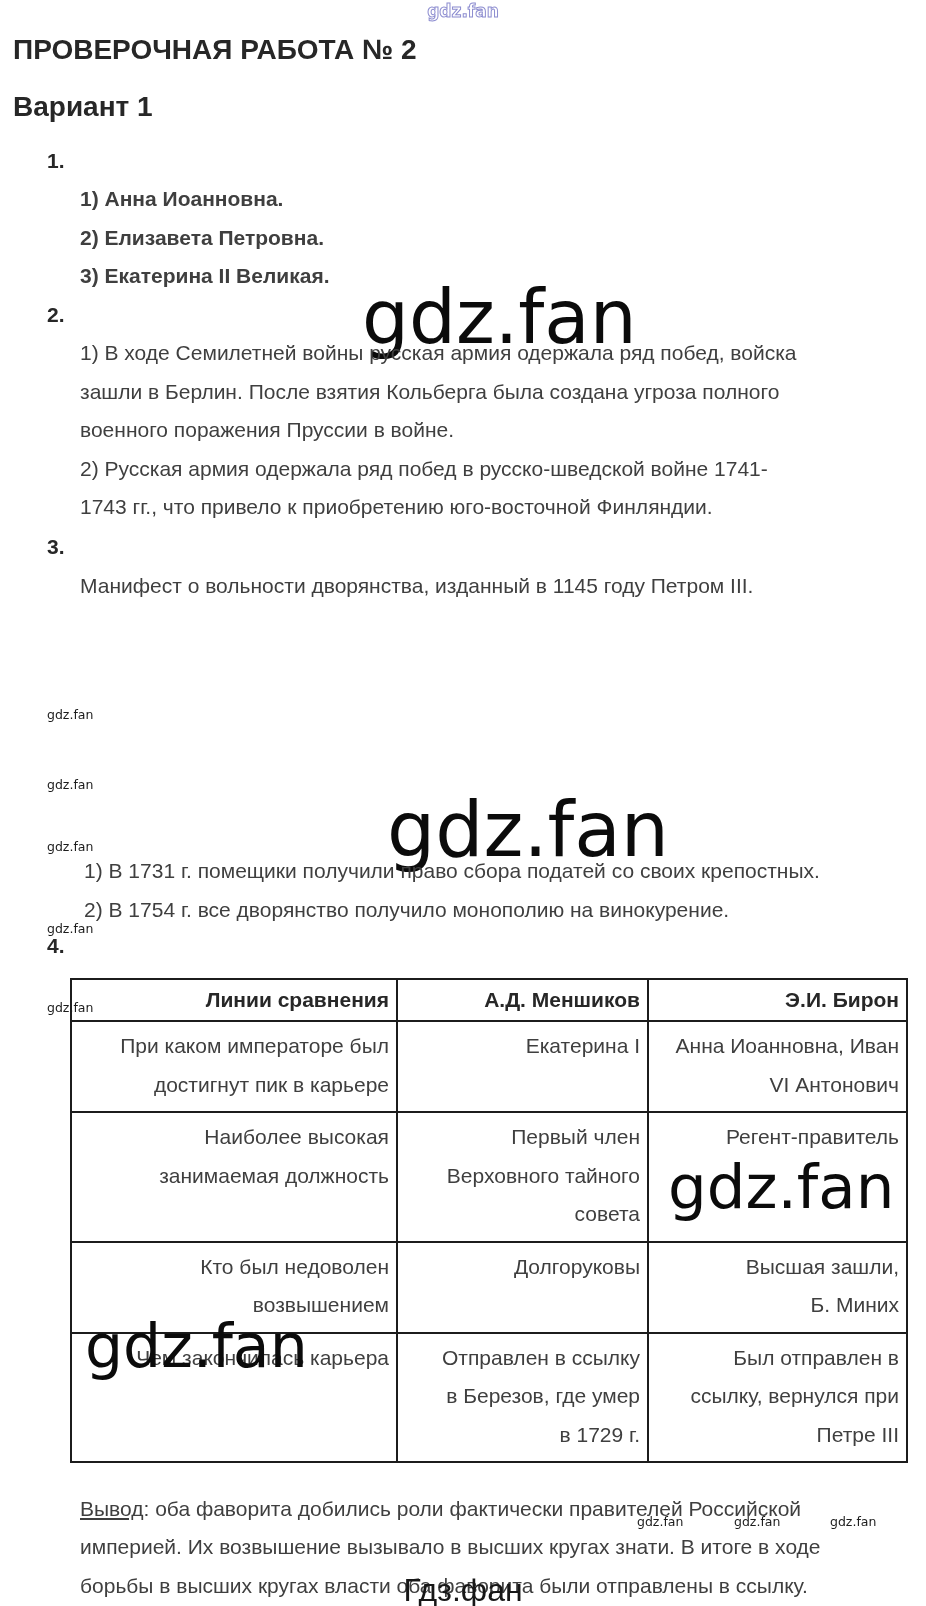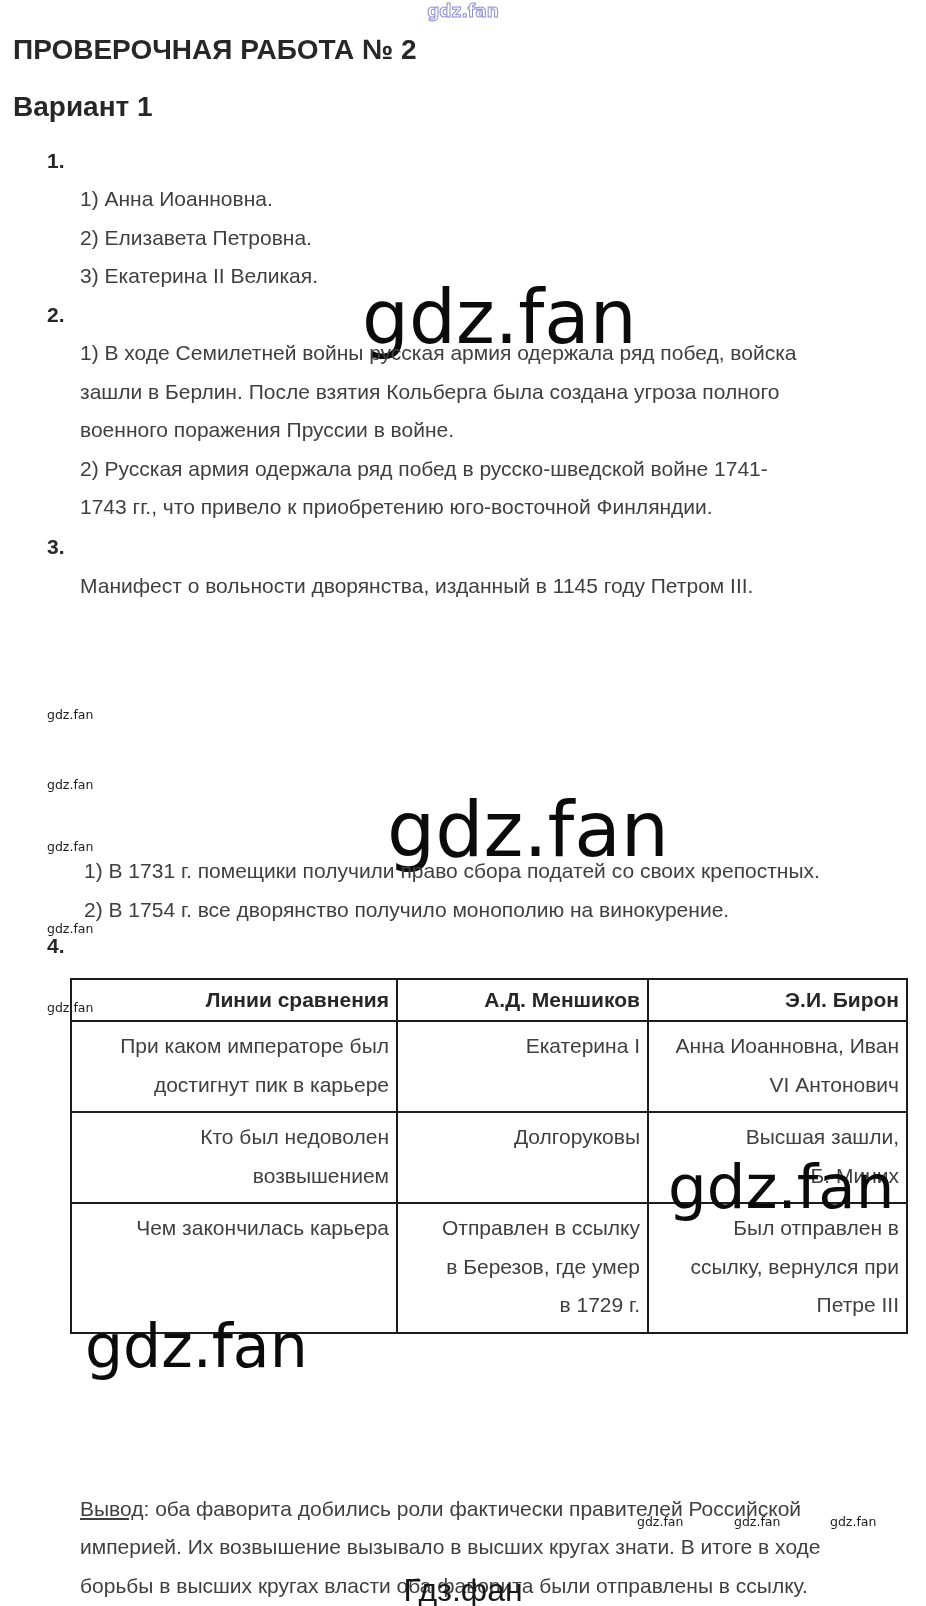--- a/index.html
+++ b/index.html
@@ -56,21 +56,21 @@
 <body>
 
 <div class="page">
 
   <div class="abs topwm center-x" style="top:1px;">gdz.fan</div>
 
   <div class="abs heading" style="left:13px;top:33px;">ПРОВЕРОЧНАЯ РАБОТА № 2</div>
   <div class="abs heading" style="left:13px;top:90px;">Вариант 1</div>
 
   <div class="abs num" style="left:47px;top:148px;">1.</div>
-  <div class="abs tb" style="left:80px;top:180px;width:820px;">1) Анна Иоанновна.
+  <div class="abs tb" style="left:80px;top:180px;width:820px;font-weight:bold;">1) Анна Иоанновна.
 2) Елизавета Петровна.
 3) Екатерина II Великая.</div>
 
   <div class="abs bigwm" style="left:362px;top:280px;font-size:74px;">gdz.fan</div>
 
   <div class="abs num" style="left:47px;top:302px;">2.</div>
   <div class="abs tb" style="left:80px;top:334px;width:822px;">1) В ходе Семилетней войны русская армия одержала ряд побед, войска
 зашли в Берлин. После взятия Кольберга была создана угроза полного
 военного поражения Пруссии в войне.
 2) Русская армия одержала ряд побед в русско-шведской войне 1741-
@@ -112,20 +112,34 @@
 достигнут пик в карьере</div>
           </td>
         <td>
             <div class="cellwrap">Екатерина I</div>
           </td>
         <td>
             <div class="cellwrap">Анна Иоанновна, Иван
 VI Антонович</div>
           </td>
       </tr>
+      <tr class="r-tall">
+        <td>
+            <div class="cellwrap">Наиболее высокая
+занимаемая должность</div>
+          </td>
+        <td>
+            <div class="cellwrap">Первый член
+Верховного тайного
+совета</div>
+          </td>
+        <td>
+            <div class="cellwrap">Регент-правитель</div>
+          </td>
+      </tr>
       <tr class="r-short">
         <td>
             <div class="cellwrap">Кто был недоволен
 возвышением</div>
           </td>
         <td>
             <div class="cellwrap">Долгоруковы</div>
           </td>
         <td>
             <div class="cellwrap">Высшая зашли,

